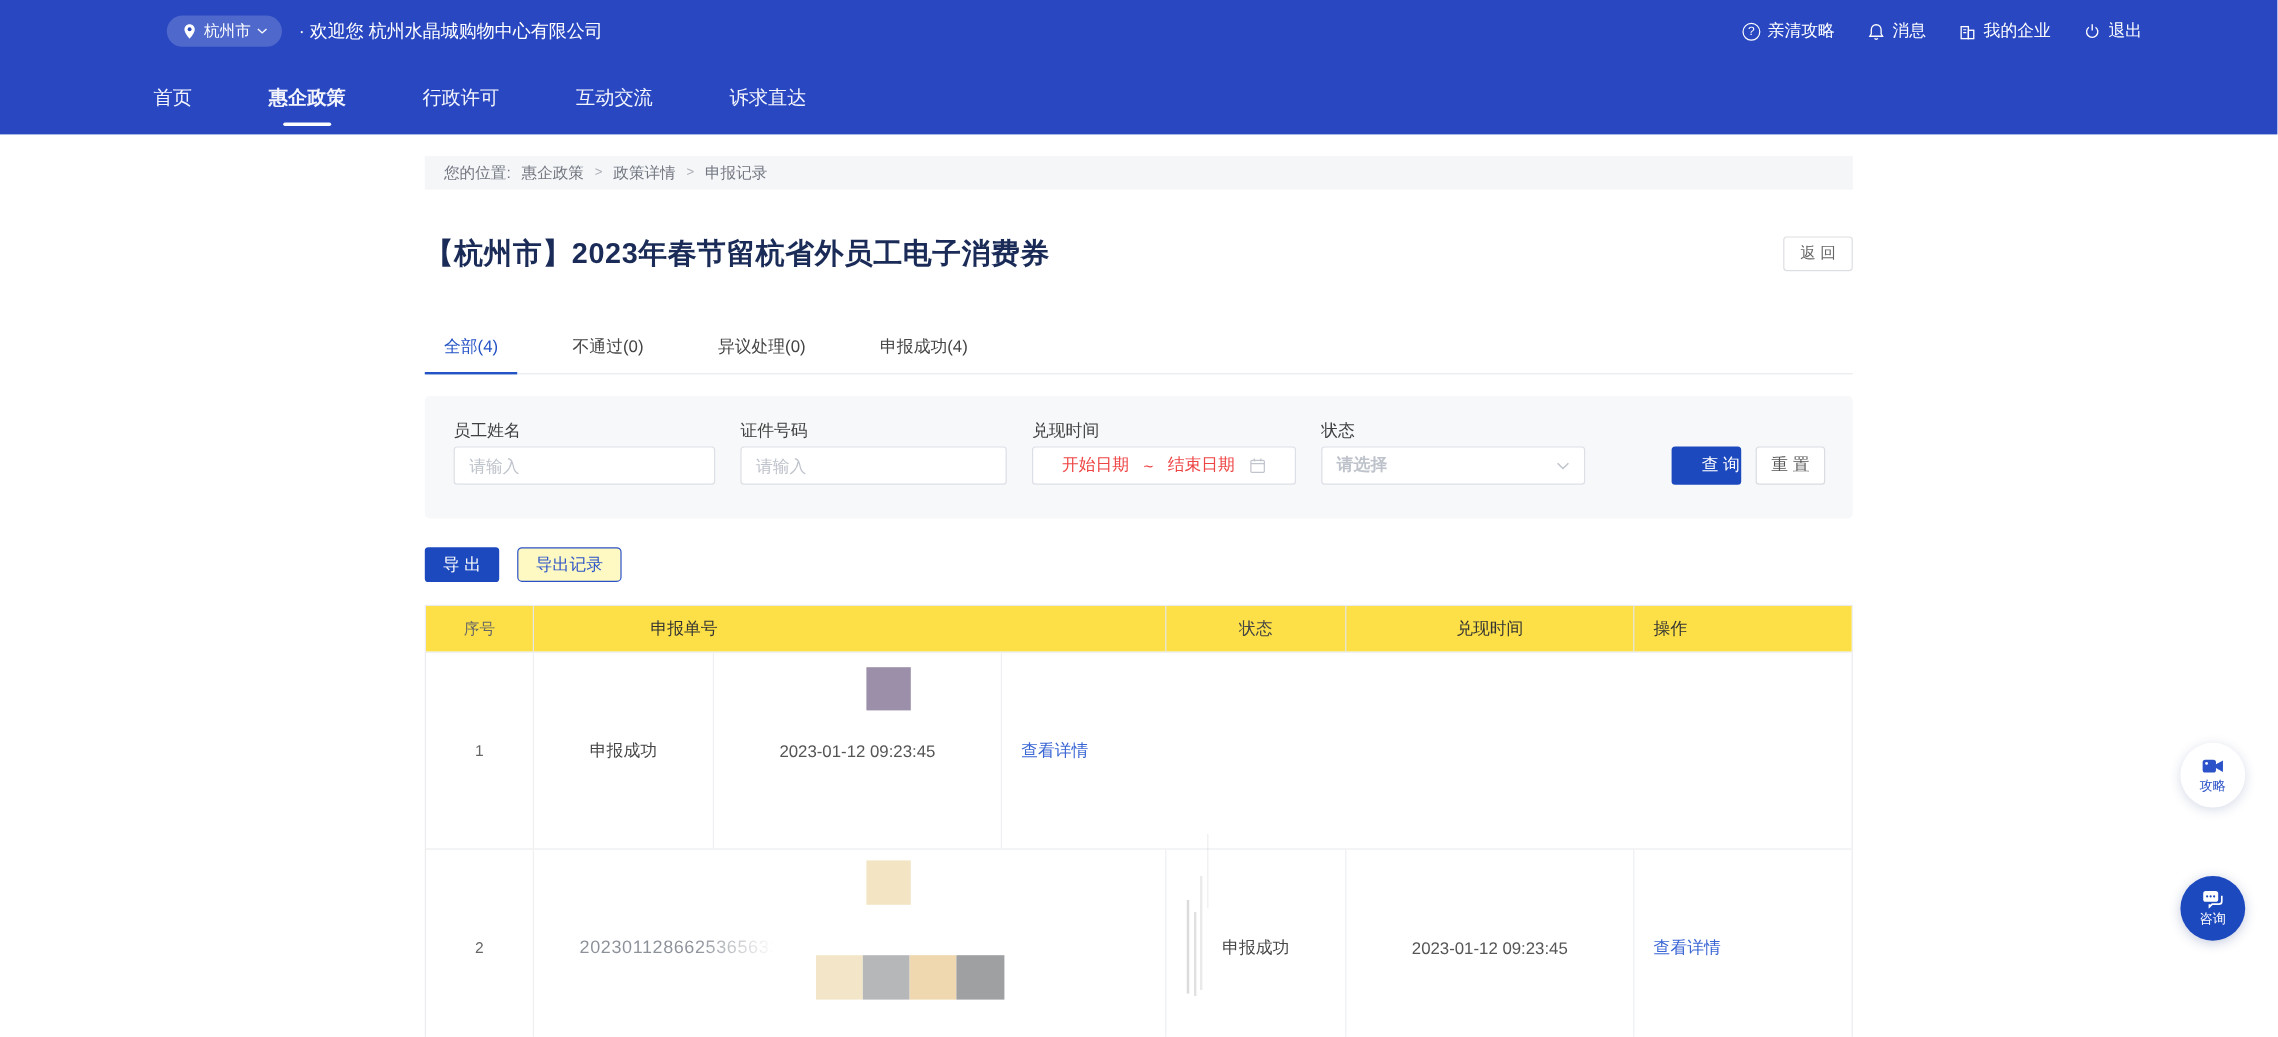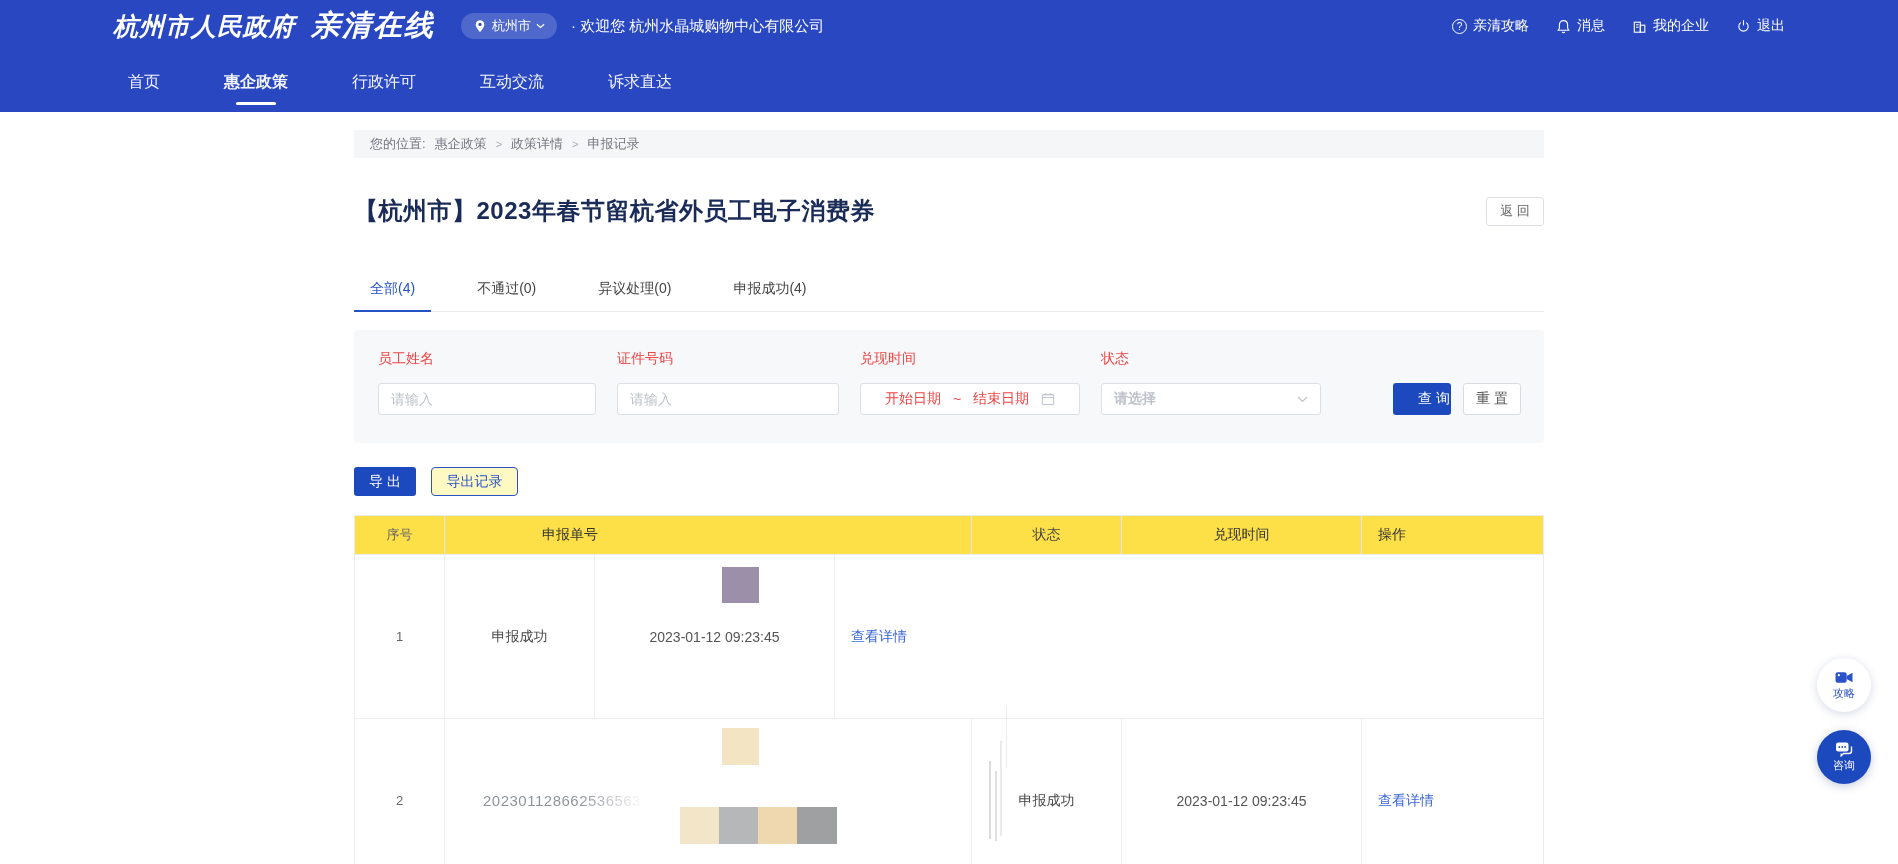--- a/index.html
+++ b/index.html
@@ -38,21 +38,21 @@
   .back-btn { width:58px; height:29px; border:1px solid #DCDFE3; border-radius:3px; background:#fff;
     color:#666; font-size:13px; cursor:pointer; }
 
   .tabs { margin-top:53px; border-bottom:1px solid #E9EAEE; display:flex; }
   .tab { padding:0 16px 12px; margin-right:30px; font-size:14px; color:#444; cursor:pointer; }
   .tab.active { color:#2453C6; border-bottom:2px solid #2453C6; margin-bottom:-1px; }
 
   .filter-panel { margin-top:18px; background:#F7F8FA; border-radius:4px; padding:20px 23px 28px 24px;
     display:flex; align-items:flex-end; }
   .field { margin-right:21px; }
-  .field-label { font-size:14px; color:#ef4444; margin-bottom:15px; }
+  .field-label { font-size:14px; color:#404040; margin-bottom:4px; }
   .control { height:32px; background:#fff; border:1px solid #DCDFE6; border-radius:3px; font-size:14px; }
   .input { padding:0 12px; color:#333; outline:none; }
   .input::placeholder { color:#BEC3CB; }
   .w218 { width:218px; } .w222 { width:222px; } .w220 { width:220px; }
   .daterange { display:flex; align-items:center; justify-content:center; gap:12px; color:#ef4444; cursor:pointer; }
   .select { display:flex; align-items:center; padding:0 12px; color:#BEC3CB; cursor:pointer; }
   .select .ph { flex:1;font-weight:bold; }
   .filter-buttons { margin-left:auto; display:flex; gap:12px; }
   .btn-primary { height:32px; width:58px; background:#1D49BE; color:#fff; border:none; border-radius:3px;
     font-size:14px; cursor:pointer;padding-left:24px; }
@@ -93,34 +93,30 @@
   .smudge { position:absolute; background:#C3C3C3; }
   .sm1 { left:634px; top:245px; width:2px; height:78px; opacity:.6; }
   .sm2 { left:640px; top:255px; width:2px; height:70px; opacity:.5; }
   .sm3 { left:645px; top:225px; width:2px; height:95px; opacity:.35; }
   .sm4 { left:651px; top:190px; width:1px; height:62px; opacity:.3; }
 
   
   .float-btn { position:absolute; right:27px; width:54px; height:54px; border-radius:50%;
     display:flex; flex-direction:column; align-items:center; justify-content:center; gap:1px;
     cursor:pointer; font-size:11px; }
-  .float-guide { top:658px; background:#fff; color:#2B52C8; box-shadow:0 2px 10px rgba(31,56,128,.18); }
+  .float-guide { top:619px; background:#fff; color:#2B52C8; box-shadow:0 2px 10px rgba(31,56,128,.18); }
   .float-consult { top:730px; background:#1D49BE; color:#fff; box-shadow:0 2px 10px rgba(31,56,128,.25); }
 
   svg { display:block; }
 </style>
 </head>
 <body>
 
 <header class="topbar">
   <div class="topbar-row1">
-    <div class="logo">
-      <span class="logo-gov">杭州市人民政府</span>
-      <span class="logo-brand">亲清在线</span>
-    </div>
     <div class="city-pill">
       <svg width="14" height="15" viewBox="0 0 14 15">
         <path d="M7 1.2C4.6 1.2 2.7 3.1 2.7 5.5c0 3 4.3 7.6 4.3 7.6s4.3-4.6 4.3-7.6C11.3 3.1 9.4 1.2 7 1.2z" fill="#fff"></path>
         <circle cx="7" cy="5.4" r="1.6" fill="#2847C1"></circle>
       </svg>
       <span>杭州市</span>
       <svg width="9" height="6" viewBox="0 0 10 6">
         <polyline points="1,1 5,4.6 9,1" fill="none" stroke="#fff" stroke-width="1.3"></polyline>
       </svg>
     </div>

